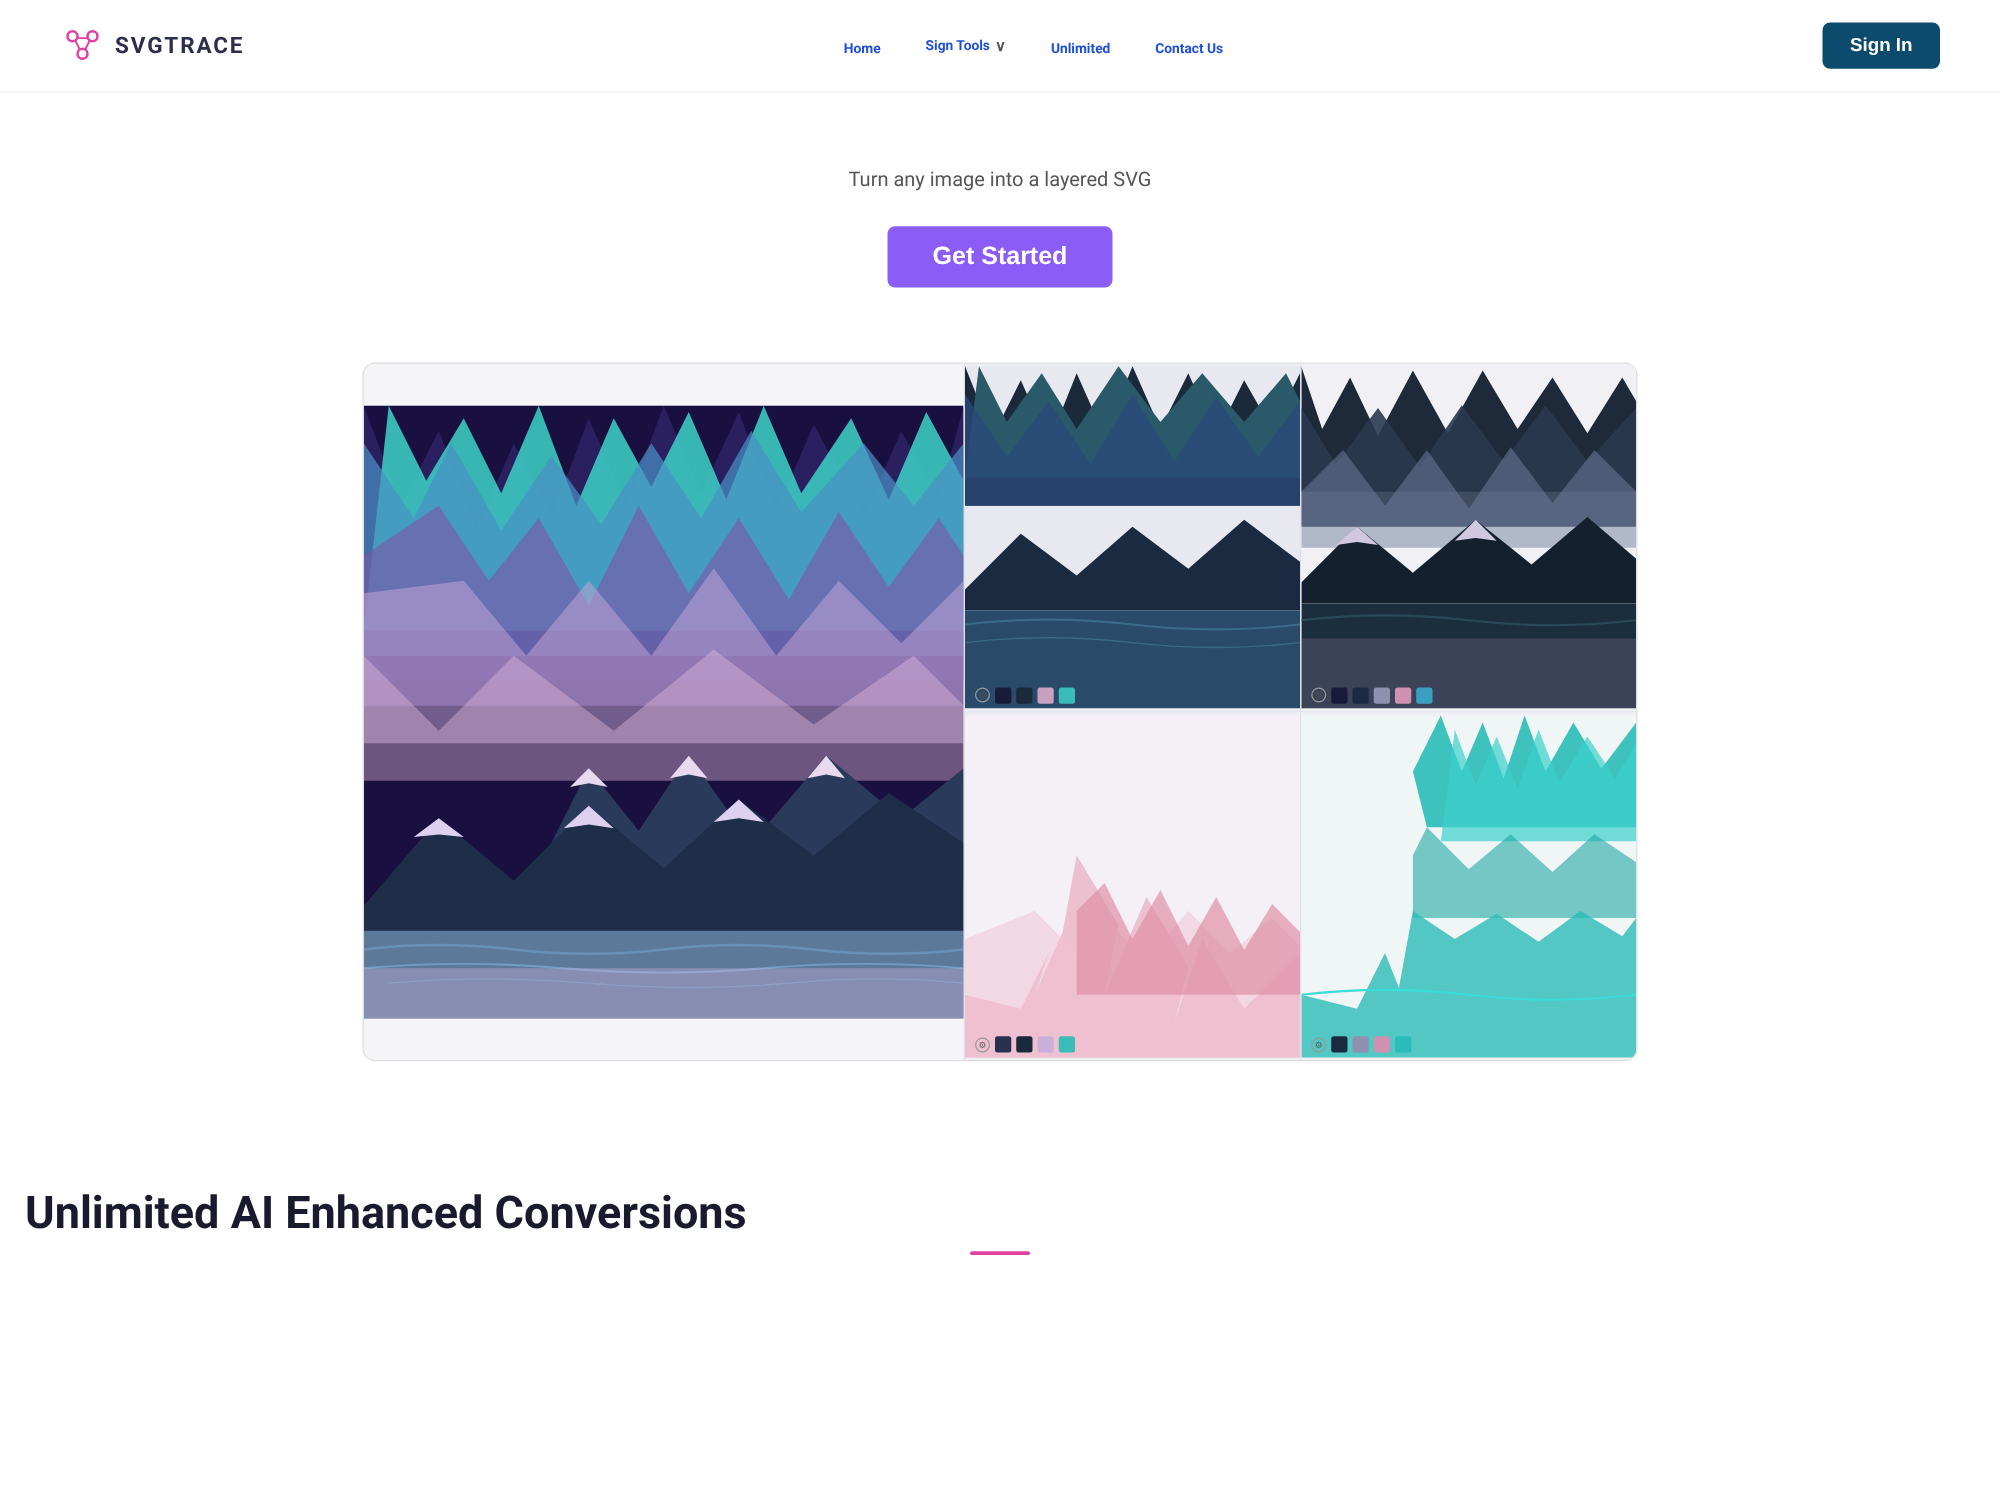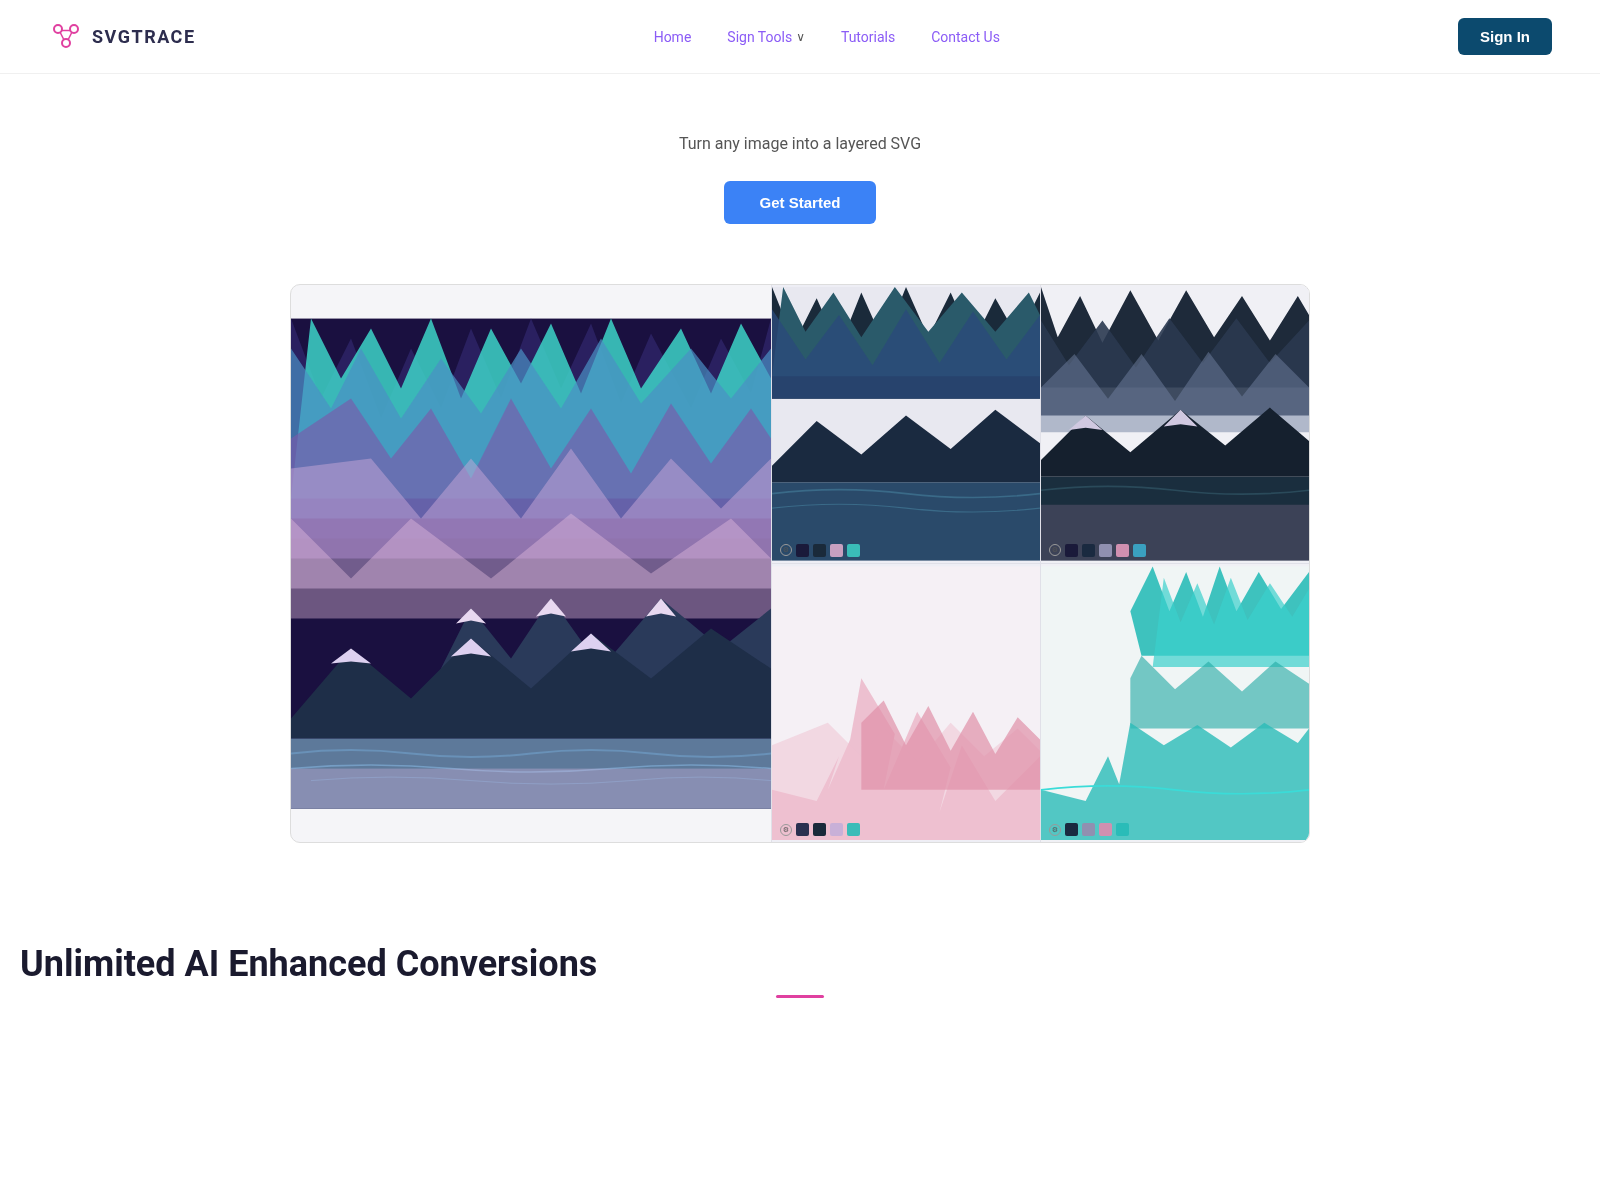--- a/index.html
+++ b/index.html
@@ -32,23 +32,23 @@
       color: #2d2d4e;
     }
     .nav-links {
       display: flex;
       align-items: center;
       gap: 36px;
       list-style: none;
     }
     .nav-links a {
       text-decoration: none;
-      color: #8b5cf6;
-      font-size: 14px;
-      font-weight: 400;
+      color: #1d4ed8;
+      font-size: 11px;
+      font-weight: 700;
     }
     .nav-links .free-tools {
       display: flex;
       align-items: center;
       gap: 4px;
     }
     .nav-links .free-tools::after {
       content: '∨';
       font-size: 12px;
       color: #555;
@@ -74,26 +74,26 @@
       font-weight: 700;
       color: #1a1a2e;
       margin-bottom: 14px;
     }
     .hero p {
       font-size: 16px;
       color: #555;
       margin-bottom: 28px;
     }
     .btn-get-started {
-      background: #3b82f6;
+      background: #8b5cf6;
       color: #fff;
       border: none;
       padding: 13px 36px;
       border-radius: 6px;
-      font-size: 15px;
+      font-size: 20px;
       font-weight: 600;
       cursor: pointer;
     }
 
     
     .demo-container {
       margin: 20px auto 40px;
       width: 1020px;
       border: 1.5px solid #ddd;
       border-radius: 10px;
@@ -198,21 +198,21 @@
       </g>
     </svg>
     <span class="logo-text">SVGTRACE</span>
   </a>
 
   <ul class="nav-links">
     <li><a href="#">Home</a></li>
     <li>
         <a href="#" class="free-tools">Sign Tools</a>
       </li>
-    <li><a href="#">Tutorials</a></li>
+    <li><a href="#">Unlimited</a></li>
     <li><a href="#">Contact Us</a></li>
   </ul>
 
   <button class="btn-signin">Sign In</button>
 </nav>
 
 <section class="hero">
   <p>Turn any image into a layered SVG</p>
   <button class="btn-get-started">Get Started</button>
 </section>

